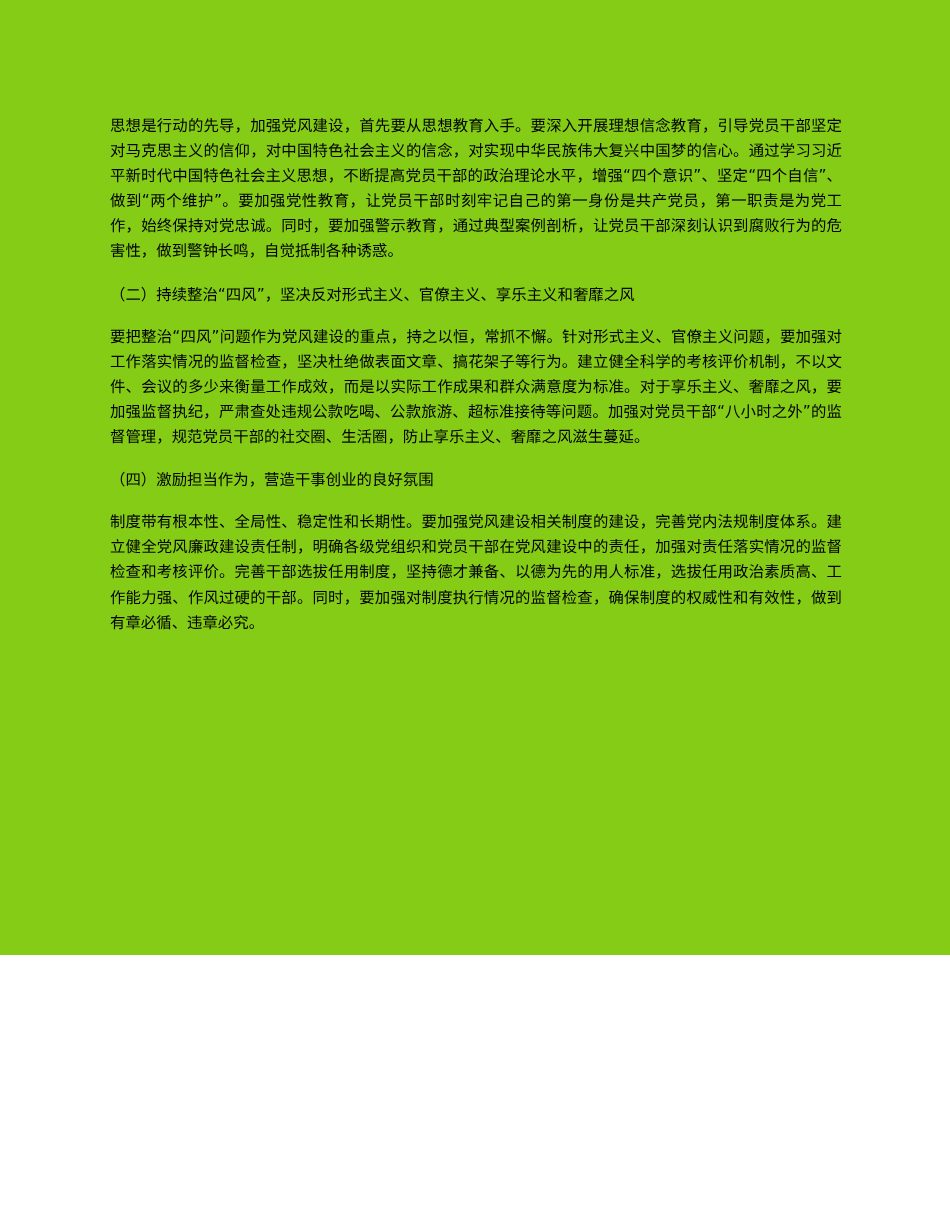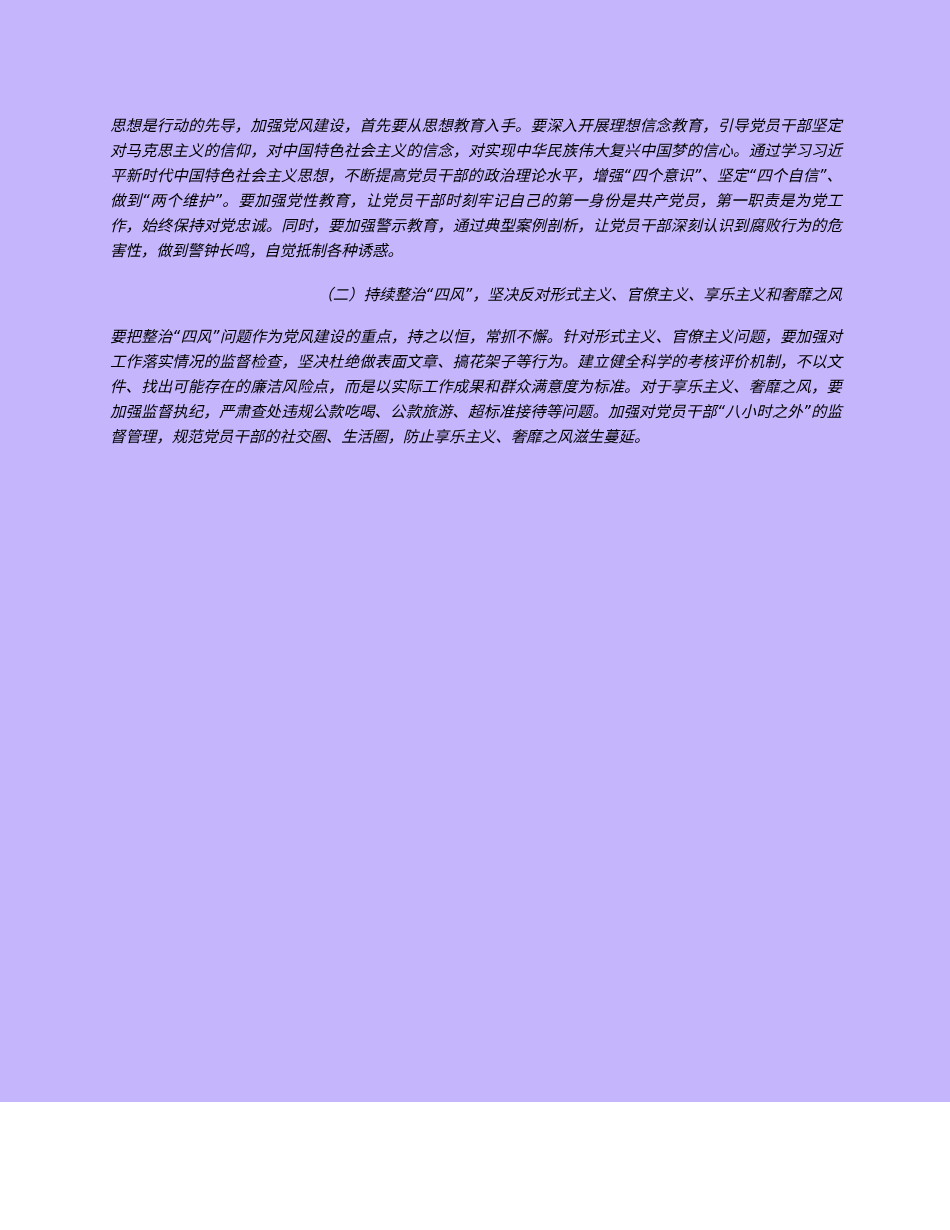--- a/index.html
+++ b/index.html
@@ -16,23 +16,22 @@
     font-family: "DejaVu Sans", "Liberation Sans", sans-serif;
     color: #000000;
     -webkit-font-smoothing: none;
   }
 
   #page {
     position: absolute;
     left: 0;
     top: 0;
     width: 950px;
-    height: 1102px;
-    background: #c4b5fd;
-    font-style: italic;
+    height: 955px;
+    background: #84cc16;
   }
 
   #content {
     position: absolute;
     left: 110px;
     top: 114px;
     width: 732px;
   }
 
   
@@ -44,43 +43,45 @@
     margin: 0;
     letter-spacing: 0.02px;
     word-break: break-all;
     color: #000000;
   }
 
   
   .heading {
     font-size: 15.4px;
     line-height: 25.1px;
-    text-align: right;
+    text-align: left;
     margin: 0;
     color: #000000;
     letter-spacing: 0.02px;
   }
 
   
   .gap-after-para { margin-bottom: 18px; }
   .gap-after-heading { margin-bottom: 17px; }
 
 </style>
 </head>
 <body>
 
 <div id="page">
   <div id="content">
 
     <p class="para gap-after-para">思想是行动的先导，加强党风建设，首先要从思想教育入手。要深入开展理想信念教育，引导党员干部坚定对马克思主义的信仰，对中国特色社会主义的信念，对实现中华民族伟大复兴中国梦的信心。通过学习习近平新时代中国特色社会主义思想，不断提高党员干部的政治理论水平，增强“四个意识”、坚定“四个自信”、做到“两个维护”。要加强党性教育，让党员干部时刻牢记自己的第一身份是共产党员，第一职责是为党工作，始终保持对党忠诚。同时，要加强警示教育，通过典型案例剖析，让党员干部深刻认识到腐败行为的危害性，做到警钟长鸣，自觉抵制各种诱惑。</p>
 
     <p class="heading gap-after-heading">（二）持续整治“四风”，坚决反对形式主义、官僚主义、享乐主义和奢靡之风</p>
 
-    <p class="para gap-after-para">要把整治“四风”问题作为党风建设的重点，持之以恒，常抓不懈。针对形式主义、官僚主义问题，要加强对工作落实情况的监督检查，坚决杜绝做表面文章、搞花架子等行为。建立健全科学的考核评价机制，不以文件、找出可能存在的廉洁风险点，而是以实际工作成果和群众满意度为标准。对于享乐主义、奢靡之风，要加强监督执纪，严肃查处违规公款吃喝、公款旅游、超标准接待等问题。加强对党员干部“八小时之外”的监督管理，规范党员干部的社交圈、生活圈，防止享乐主义、奢靡之风滋生蔓延。</p>
+    <p class="para gap-after-para">要把整治“四风”问题作为党风建设的重点，持之以恒，常抓不懈。针对形式主义、官僚主义问题，要加强对工作落实情况的监督检查，坚决杜绝做表面文章、搞花架子等行为。建立健全科学的考核评价机制，不以文件、会议的多少来衡量工作成效，而是以实际工作成果和群众满意度为标准。对于享乐主义、奢靡之风，要加强监督执纪，严肃查处违规公款吃喝、公款旅游、超标准接待等问题。加强对党员干部“八小时之外”的监督管理，规范党员干部的社交圈、生活圈，防止享乐主义、奢靡之风滋生蔓延。</p>
 
 
 
+    <p class="heading gap-after-heading">（四）激励担当作为，营造干事创业的良好氛围</p>
 
 
 
+    <p class="para">制度带有根本性、全局性、稳定性和长期性。要加强党风建设相关制度的建设，完善党内法规制度体系。建立健全党风廉政建设责任制，明确各级党组织和党员干部在党风建设中的责任，加强对责任落实情况的监督检查和考核评价。完善干部选拔任用制度，坚持德才兼备、以德为先的用人标准，选拔任用政治素质高、工作能力强、作风过硬的干部。同时，要加强对制度执行情况的监督检查，确保制度的权威性和有效性，做到有章必循、违章必究。</p>
 
   </div>
 </div>
 
 </body></html>

